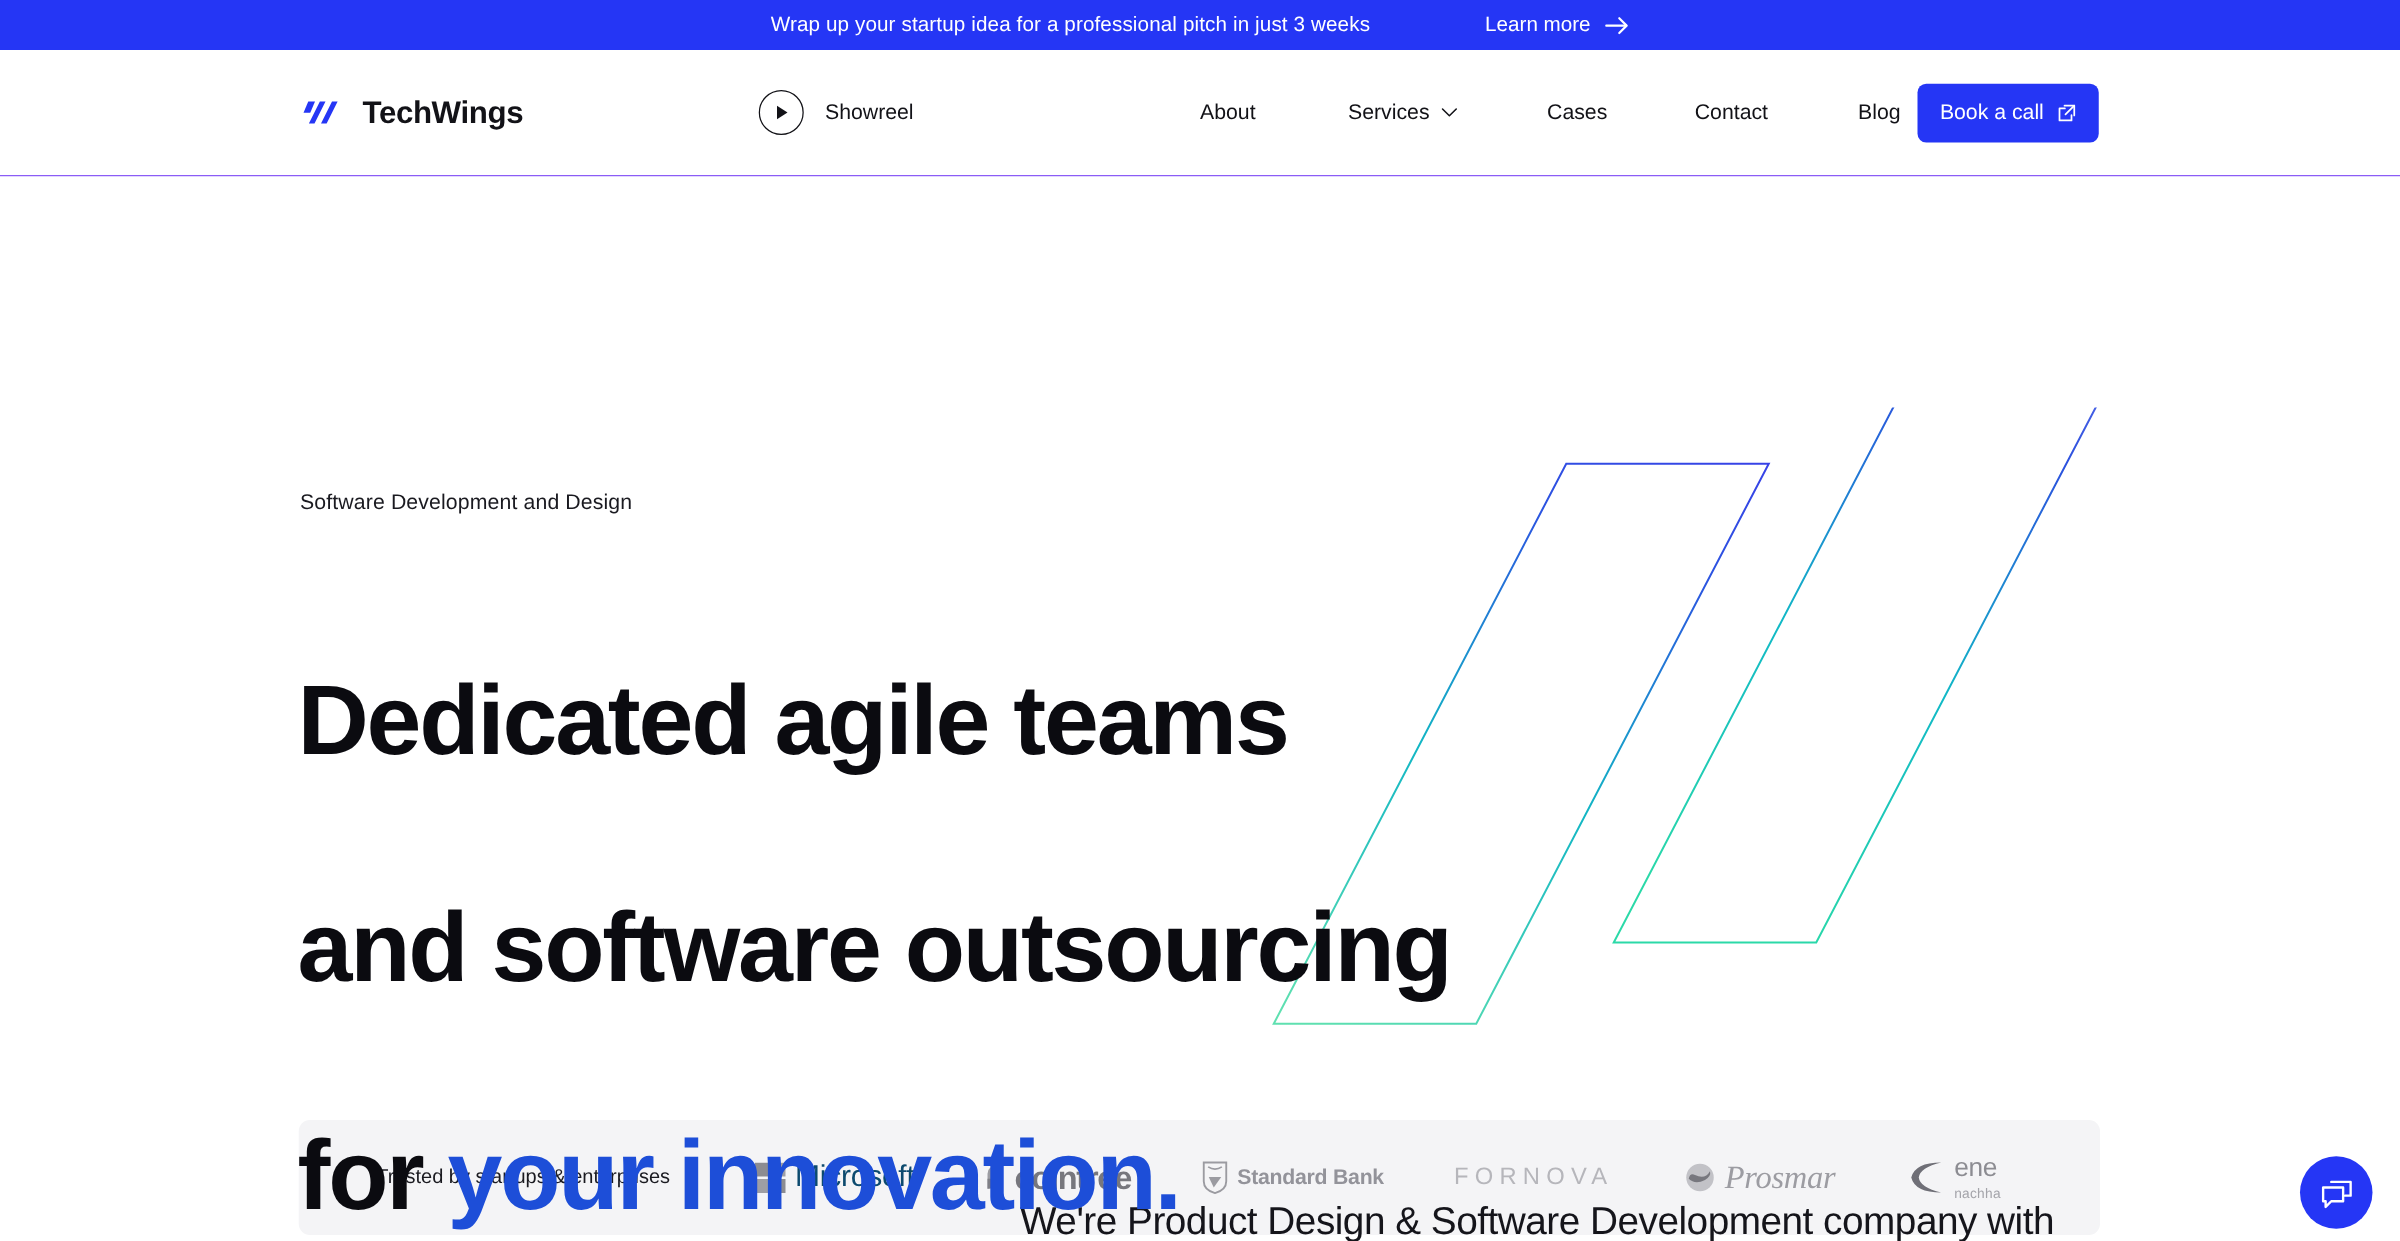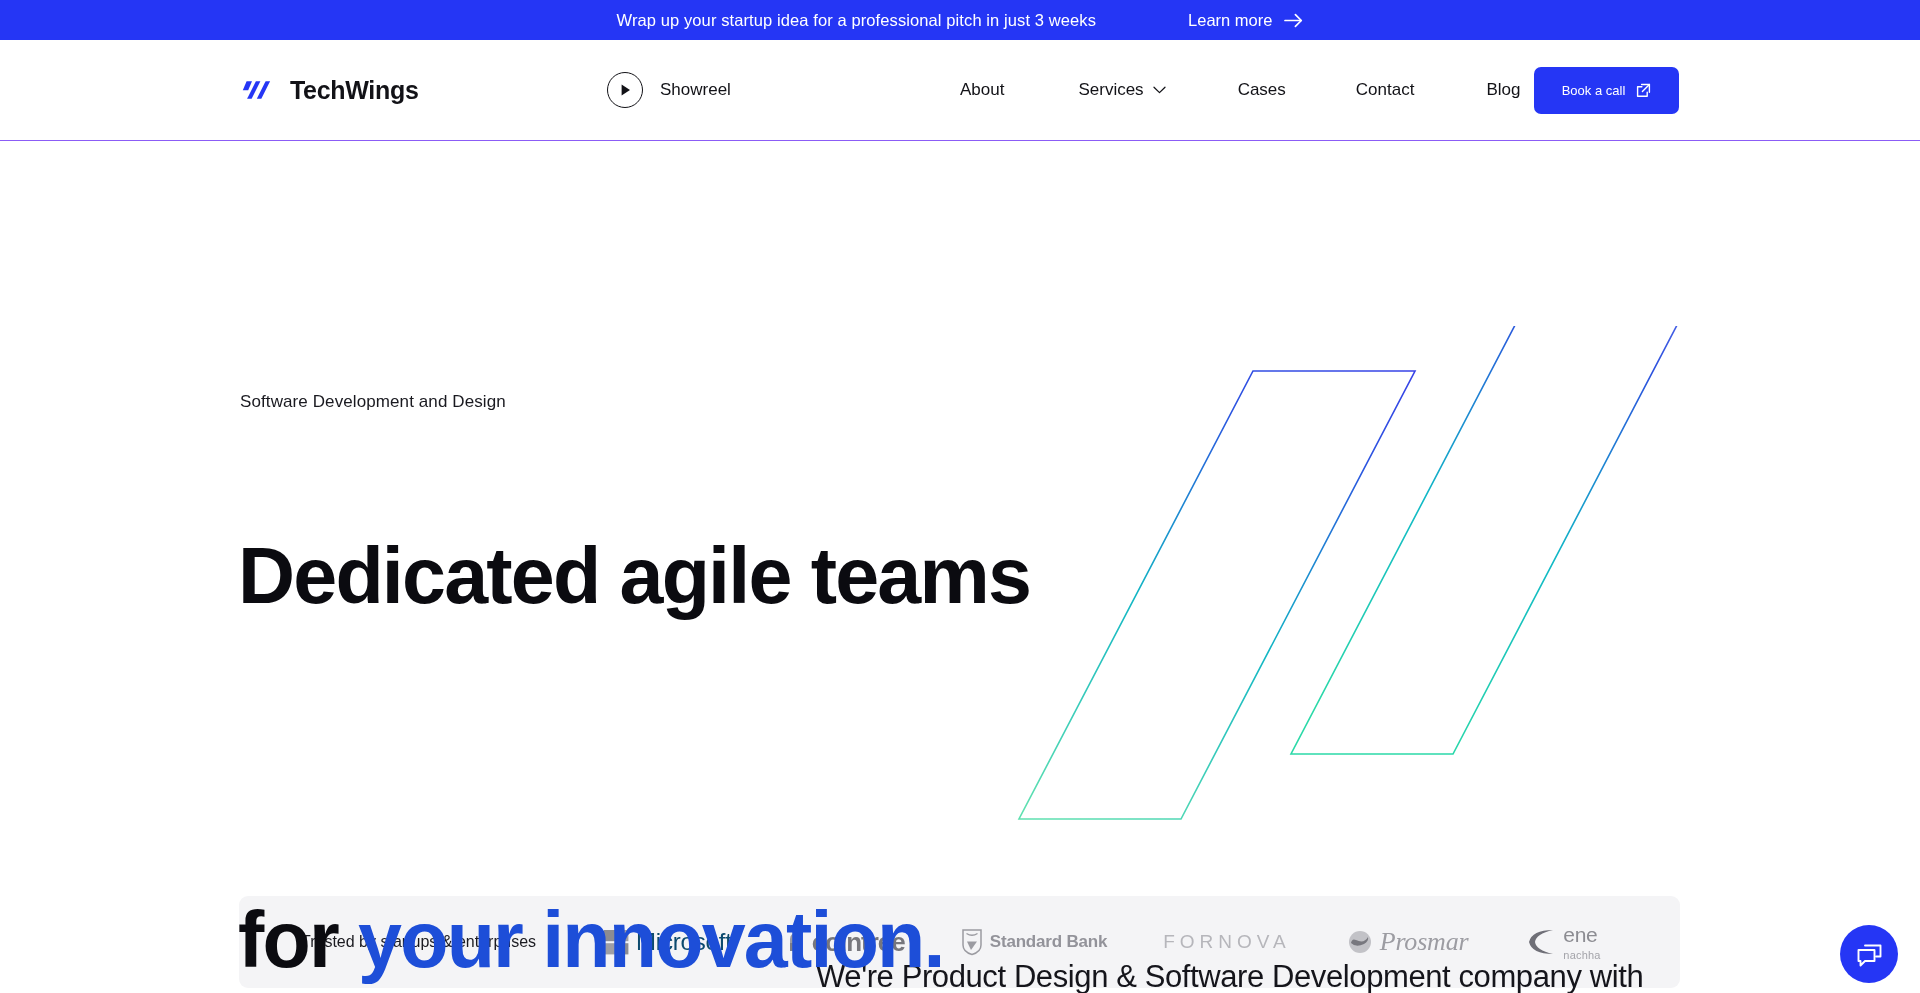--- a/index.html
+++ b/index.html
@@ -111,21 +111,21 @@
   .cta-button {
     position: absolute;
     left: 1534px;
     width: 145px;
     height: 47px;
     background: #2536F5;
     border: none;
     border-radius: 7px;
     color: #ffffff;
     font-family: "Liberation Sans", sans-serif;
-    font-size: 13px;
+    font-size: 17px;
     display: flex;
     align-items: center;
     justify-content: center;
     gap: 11px;
     cursor: pointer;
   }
 
   
   .hero {
     position: relative;
@@ -303,21 +303,21 @@
   </button>
 
 </header>
 
 <section class="hero">
 
   <div class="hero-eyebrow">Software Development and Design</div>
 
   <h1 class="hero-title">
     <span>Dedicated agile teams</span><br>
-    <br>
+    <span>and software outsourcing</span><br>
     <span>for </span><span class="hero-accent">your innovation.</span>
   </h1>
 
   <svg class="hero-art" viewBox="0 0 720 530" fill="none">
     <defs>
       <linearGradient id="slashGrad1" x1="0" y1="530" x2="220" y2="0" gradientUnits="userSpaceOnUse">
         <stop offset="0" stop-color="#5FE0B0"></stop>
         <stop offset="0.42" stop-color="#12B6C4"></stop>
         <stop offset="0.78" stop-color="#2B55E0"></stop>
         <stop offset="1" stop-color="#3A3FE8"></stop>

